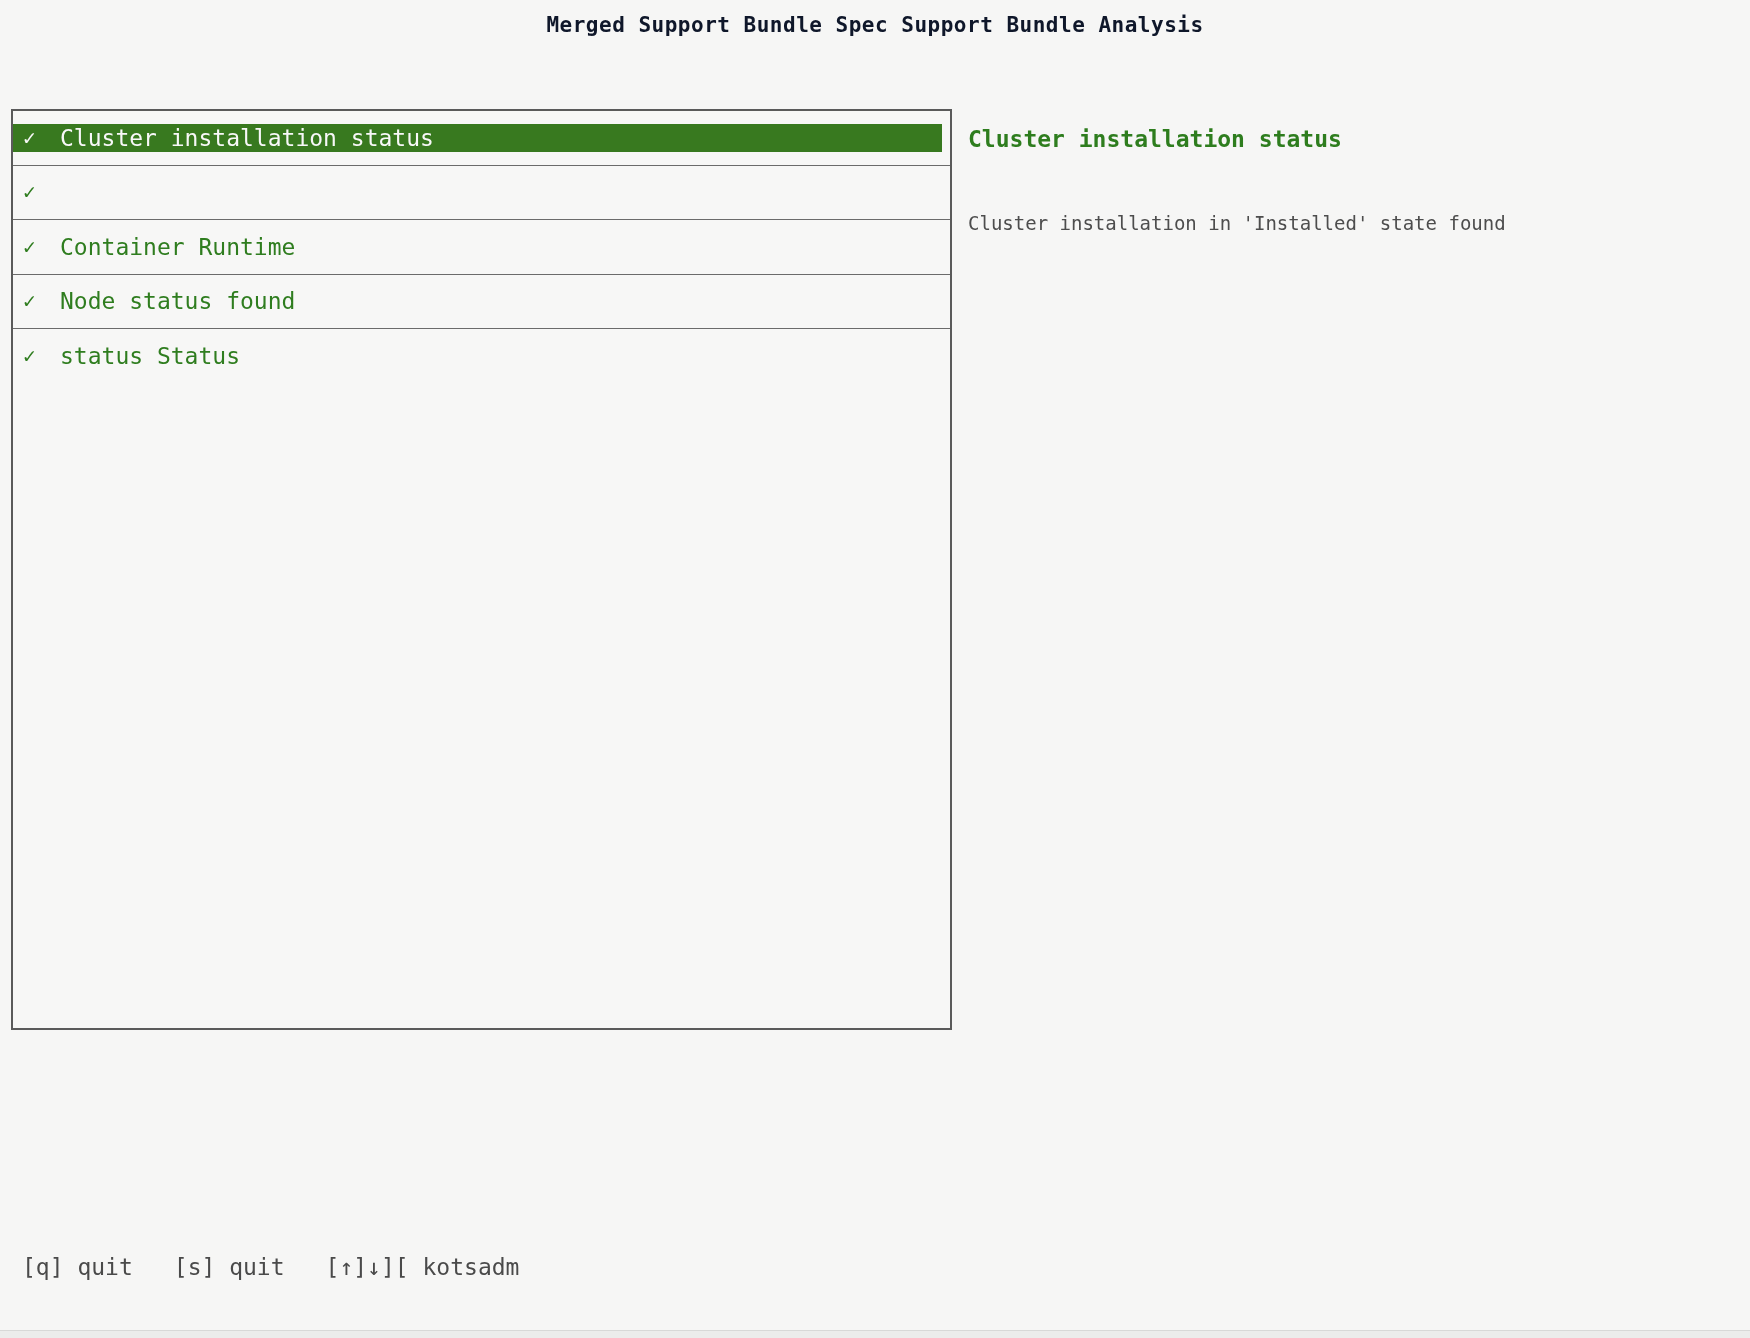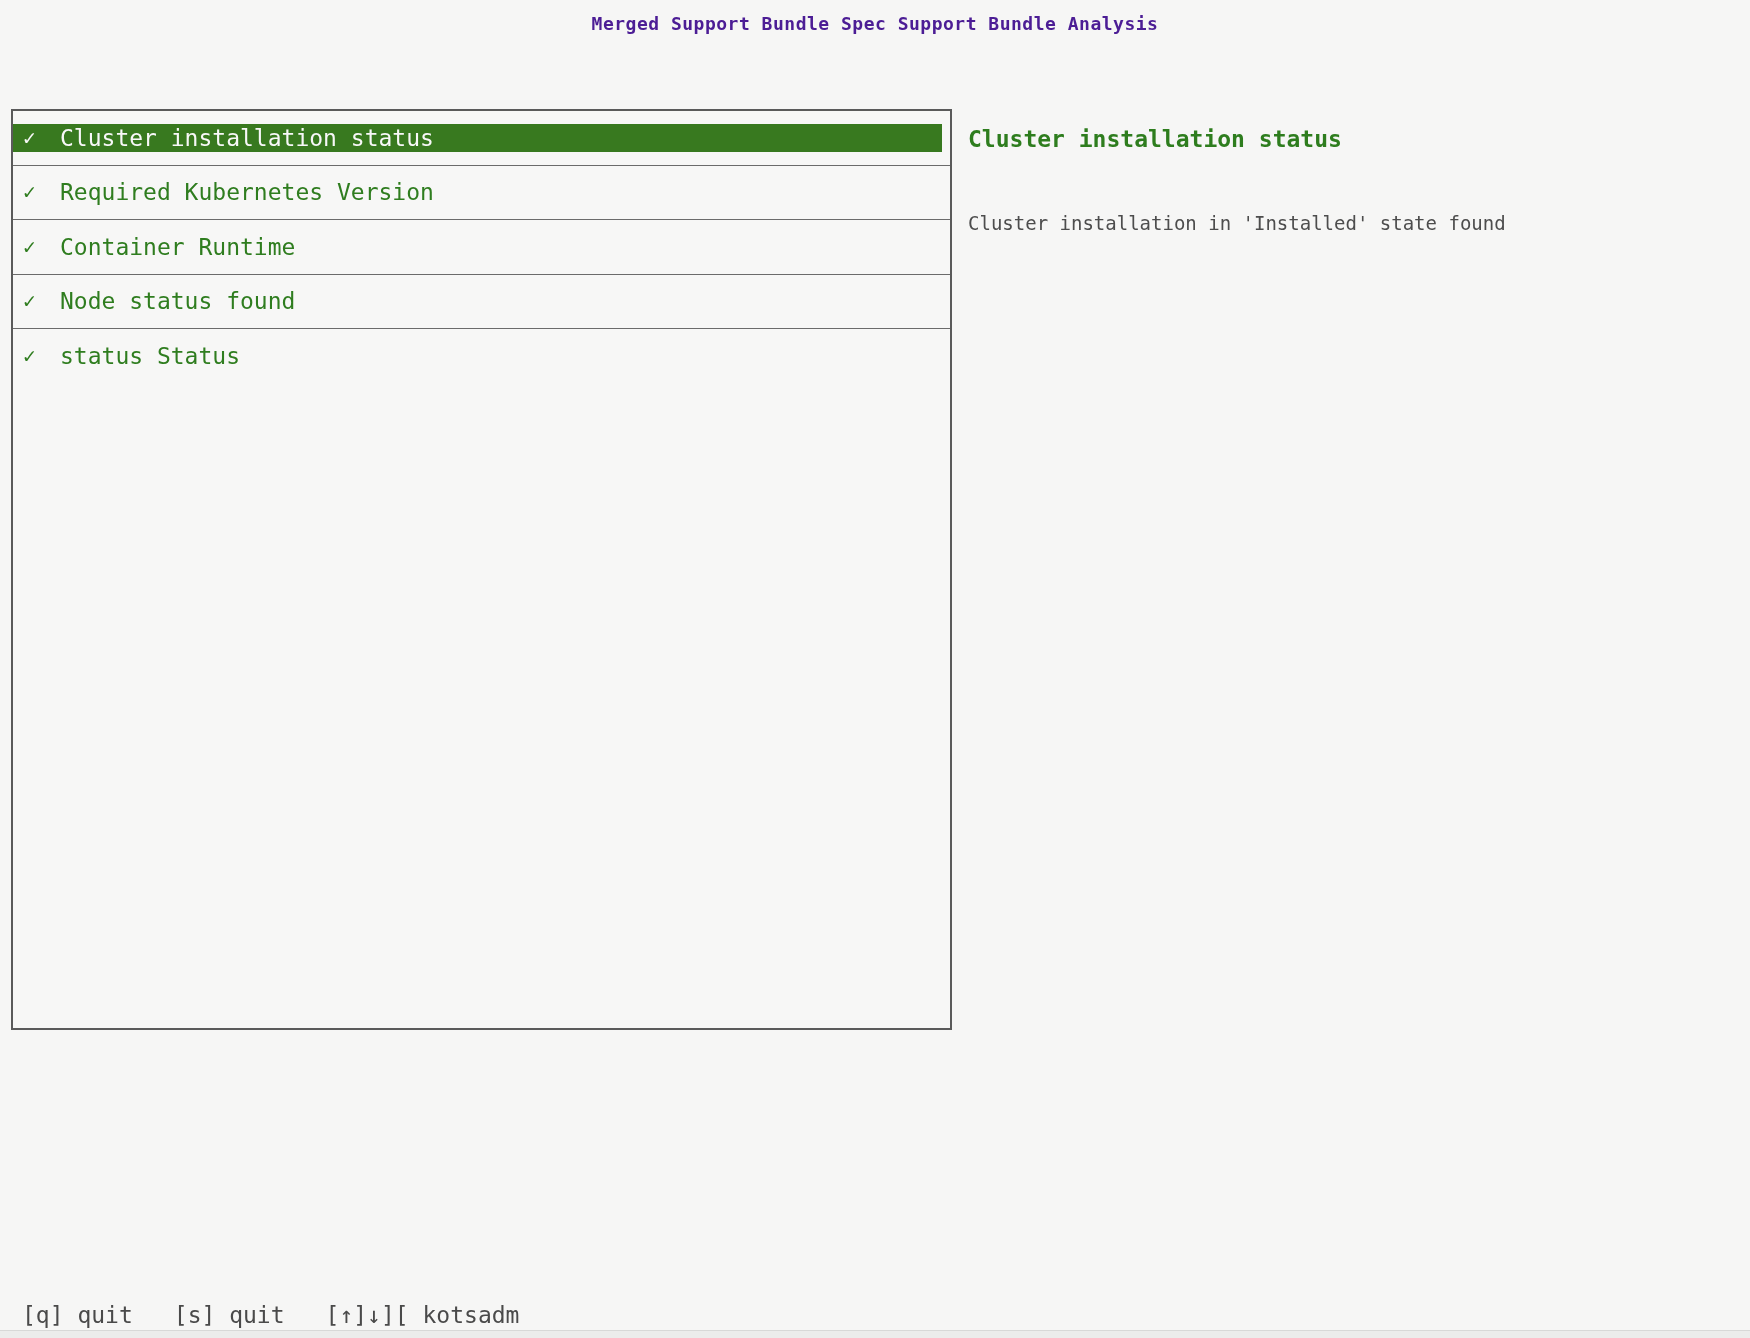--- a/index.html
+++ b/index.html
@@ -7,22 +7,22 @@
     width: 1750px; height: 1338px;
     background: #f6f6f5;
     font-family: "DejaVu Sans Mono", "Liberation Mono", monospace;
     overflow: hidden;
     position: relative;
   }
   .title-bar {
     position: absolute;
     top: 13px; left: 0; width: 1750px;
     text-align: center;
-    font-size: 18px; font-weight: bold;
-    color: #4c1d95;
+    font-size: 21px; font-weight: bold;
+    color: #0f172a;
     letter-spacing: 0.5px;
     white-space: pre;
   }
   .list-box {
     position: absolute;
     left: 11px; top: 109px;
     width: 941px; height: 921px;
     border: 2px solid #5a5a5a;
     background: #f7f7f6;
   }
@@ -69,21 +69,21 @@
     position: absolute;
     left: 968px; top: 209px;
     height: 28px;
     display: flex; align-items: center;
     font-size: 19px;
     color: #4d4d4d;
     white-space: pre;
   }
   .footer-bar {
     position: absolute;
-    left: 22px; top: 1301px;
+    left: 22px; top: 1253px;
     height: 28px;
     display: flex; align-items: center;
     font-size: 23px;
     color: #4a4a4a;
     white-space: pre;
   }
   .footer-bar .hint { margin-right: 41px; }
   .footer-bar .hint:last-child { margin-right: 0; }
   .bottom-edge {
     position: absolute;
@@ -103,21 +103,20 @@
   <div class="list-row selected">
     <div class="row-line">
       <span class="check">✓</span>
       <span class="row-label">Cluster installation status</span>
     </div>
   </div>
 
   <div class="list-row">
     <div class="row-line">
       <span class="check">✓</span>
-      <span class="row-label">Required Kubernetes Version</span>
     </div>
   </div>
 
   <div class="list-row">
     <div class="row-line">
       <span class="check">✓</span>
       <span class="row-label">Container Runtime</span>
     </div>
   </div>
 

